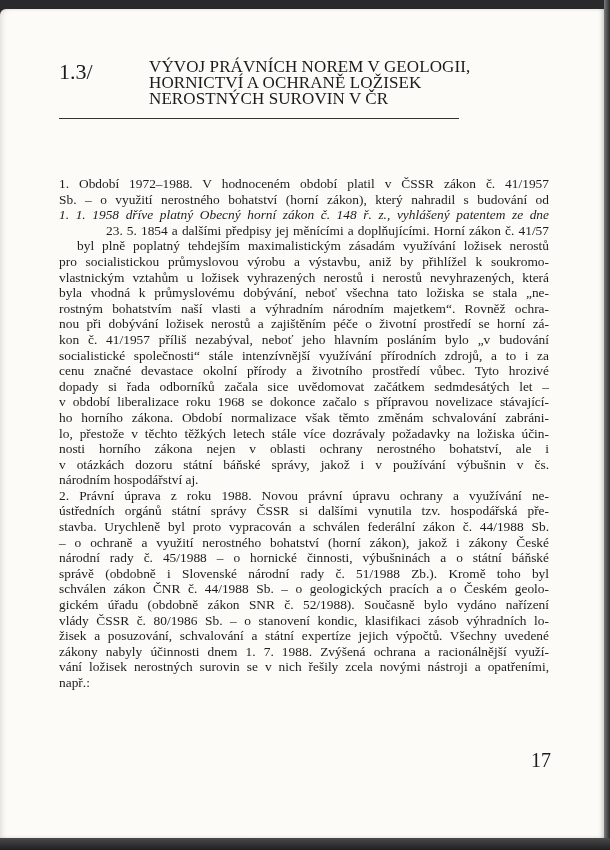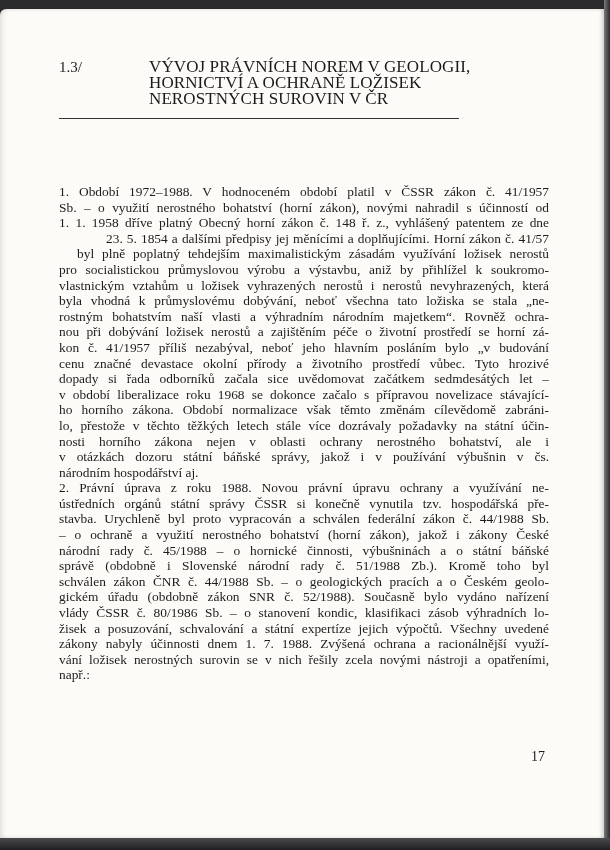--- a/index.html
+++ b/index.html
@@ -20,43 +20,43 @@
   }
   .right-edge {
     position: absolute; right: 0; top: 0; width: 6px; height: 850px;
     background: linear-gradient(90deg, #7a7a7c, #2a2a2c);
   }
   .heading {
     position: absolute; left: 59px; top: 59px; width: 400px;
   }
   .heading-num {
     position: absolute; left: 0; top: 0;
-    font-size: 15px; color: #1a1a1a;
+    font-size: 22px; color: #1a1a1a;
   }
   .heading-title {
     position: absolute; left: 90px; top: 0; width: 340px;
     font-size: 17px; line-height: 16px; color: #1a1a1a; letter-spacing: 0.1px;
   }
   .heading-title div { white-space: nowrap; }
   .rule {
     position: absolute; left: 59px; top: 118px; width: 400px; height: 1px;
     background: #333;
   }
   .body-text {
-    position: absolute; left: 59px; top: 184px; width: 490px;
+    position: absolute; left: 59px; top: 176px; width: 490px;
     font-size: 13.4px; line-height: 15.6px; color: #1c1c1c;
   }
   .line {
     white-space: nowrap; text-align: justify; text-align-last: justify;
     height: 15.6px;
   }
   .line.last { text-align-last: left; }
   .page-number {
     position: absolute; left: 531px; top: 749px;
-    font-size: 14px; color: #1c1c1c;
+    font-size: 20px; color: #1c1c1c;
   }
 </style>
 </head>
 <body>
 
 <div class="page"></div>
 <div class="right-edge"></div>
 <div class="bottom-band"></div>
 
 <div class="heading">
@@ -64,40 +64,41 @@
   <div class="heading-title">
     <div>VÝVOJ PRÁVNÍCH NOREM V GEOLOGII,</div>
     <div>HORNICTVÍ A OCHRANĚ LOŽISEK</div>
     <div>NEROSTNÝCH SUROVIN V ČR</div>
   </div>
 </div>
 <div class="rule"></div>
 
 <div class="body-text" id="body-text">
     <div class="line"><span style="white-space: nowrap;">1.   Období 1972–1988. V hodnoceném období platil v ČSSR zákon č. 41/1957</span></div>
-    <div class="line"><span style="white-space: nowrap;">Sb. – o využití nerostného bohatství (horní zákon), novými nahradil s účinností od</span></div>
-    <div class="line"><span style="white-space: nowrap;">1. 1. 1958 dříve platný Obecný horní zákon č. 148 ř. z., vyhlášený patentem ze dne</span></div>
+    <div class="line"><span style="white-space: nowrap;">Sb. – o využití nerostného bohatství (horní zákon), který nahradil s budování od</span></div>
+    <div class="line"><span style="white-space: nowrap; font-style: italic;">1. 1. 1958 dříve platný Obecný horní zákon č. 148 ř. z., vyhlášený patentem ze dne</span></div>
     <div class="line"><span style="white-space: nowrap; margin-left: 47px;">23. 5. 1854 a dalšími předpisy jej měnícími a doplňujícími. Horní zákon č. 41/57</span></div>
     <div class="line"><span style="white-space: nowrap; padding-left: 18px;">byl plně poplatný tehdejším maximalistickým zásadám využívání ložisek nerostů</span></div>
     <div class="line"><span style="white-space: nowrap;">pro socialistickou průmyslovou výrobu a výstavbu, aniž by přihlížel k soukromo-</span></div>
     <div class="line"><span style="white-space: nowrap;">vlastnickým vztahům u ložisek vyhrazených nerostů i nerostů nevyhrazených, která</span></div>
     <div class="line"><span style="white-space: nowrap;">byla vhodná k průmyslovému dobývání, neboť všechna tato ložiska se stala „ne-</span></div>
     <div class="line"><span style="white-space: nowrap;">rostným bohatstvím naší vlasti a výhradním národním majetkem“. Rovněž ochra-</span></div>
     <div class="line"><span style="white-space: nowrap;">nou při dobývání ložisek nerostů a zajištěním péče o životní prostředí se horní zá-</span></div>
     <div class="line"><span style="white-space: nowrap;">kon č. 41/1957 příliš nezabýval, neboť jeho hlavním posláním bylo „v budování</span></div>
+    <div class="line"><span style="white-space: nowrap;">socialistické společnosti“ stále intenzívnější využívání přírodních zdrojů, a to i za</span></div>
     <div class="line"><span style="white-space: nowrap;">cenu značné devastace okolní přírody a životního prostředí vůbec. Tyto hrozivé</span></div>
     <div class="line"><span style="white-space: nowrap;">dopady si řada odborníků začala sice uvědomovat začátkem sedmdesátých let –</span></div>
     <div class="line"><span style="white-space: nowrap;">v období liberalizace roku 1968 se dokonce začalo s přípravou novelizace stávající-</span></div>
-    <div class="line"><span style="white-space: nowrap;">ho horního zákona. Období normalizace však těmto změnám cílevědomě zabráni-</span></div>
-    <div class="line"><span style="white-space: nowrap;">lo, přestože v těchto těžkých letech stále více dozrávaly požadavky na státní účin-</span></div>
+    <div class="line"><span style="white-space: nowrap;">ho horního zákona. Období normalizace však těmto změnám schvalování zabráni-</span></div>
+    <div class="line"><span style="white-space: nowrap;">lo, přestože v těchto těžkých letech stále více dozrávaly požadavky na ložiska účin-</span></div>
     <div class="line"><span style="white-space: nowrap;">nosti horního zákona nejen v oblasti ochrany nerostného bohatství, ale i</span></div>
     <div class="line"><span style="white-space: nowrap; margin-top: 8px;">v otázkách dozoru státní báňské správy, jakož i v používání výbušnin v čs.</span></div>
     <div class="line last">národním hospodářství aj.</div>
     <div class="line"><span style="white-space: nowrap;">2.   Právní úprava z roku 1988. Novou právní úpravu ochrany a využívání ne-</span></div>
-    <div class="line"><span style="white-space: nowrap;">ústředních orgánů státní správy ČSSR si konečně vynutila tzv. hospodářská pře-</span></div>
+    <div class="line"><span style="white-space: nowrap;">ústředních orgánů státní správy ČSSR si dalšími vynutila tzv. hospodářská pře-</span></div>
     <div class="line"><span style="white-space: nowrap;">stavba. Urychleně byl proto vypracován a schválen federální zákon č. 44/1988 Sb.</span></div>
     <div class="line"><span style="white-space: nowrap;">– o ochraně a využití nerostného bohatství (horní zákon), jakož i zákony České</span></div>
     <div class="line"><span style="white-space: nowrap;">národní rady č. 45/1988 – o hornické činnosti, výbušninách a o státní báňské</span></div>
     <div class="line"><span style="white-space: nowrap;">správě (obdobně i Slovenské národní rady č. 51/1988 Zb.). Kromě toho byl</span></div>
     <div class="line"><span style="white-space: nowrap;">schválen zákon ČNR č. 44/1988 Sb. – o geologických pracích a o Českém geolo-</span></div>
     <div class="line"><span style="white-space: nowrap;">gickém úřadu (obdobně zákon SNR č. 52/1988). Současně bylo vydáno nařízení</span></div>
     <div class="line"><span style="white-space: nowrap;">vlády ČSSR č. 80/1986 Sb. – o stanovení kondic, klasifikaci zásob výhradních lo-</span></div>
     <div class="line"><span style="white-space: nowrap;">žisek a posuzování, schvalování a státní expertíze jejich výpočtů. Všechny uvedené</span></div>
     <div class="line"><span style="white-space: nowrap;">zákony nabyly účinnosti dnem 1. 7. 1988. Zvýšená ochrana a racionálnější využí-</span></div>
     <div class="line"><span style="white-space: nowrap;">vání ložisek nerostných surovin se v nich řešily zcela novými nástroji a opatřeními,</span></div>

